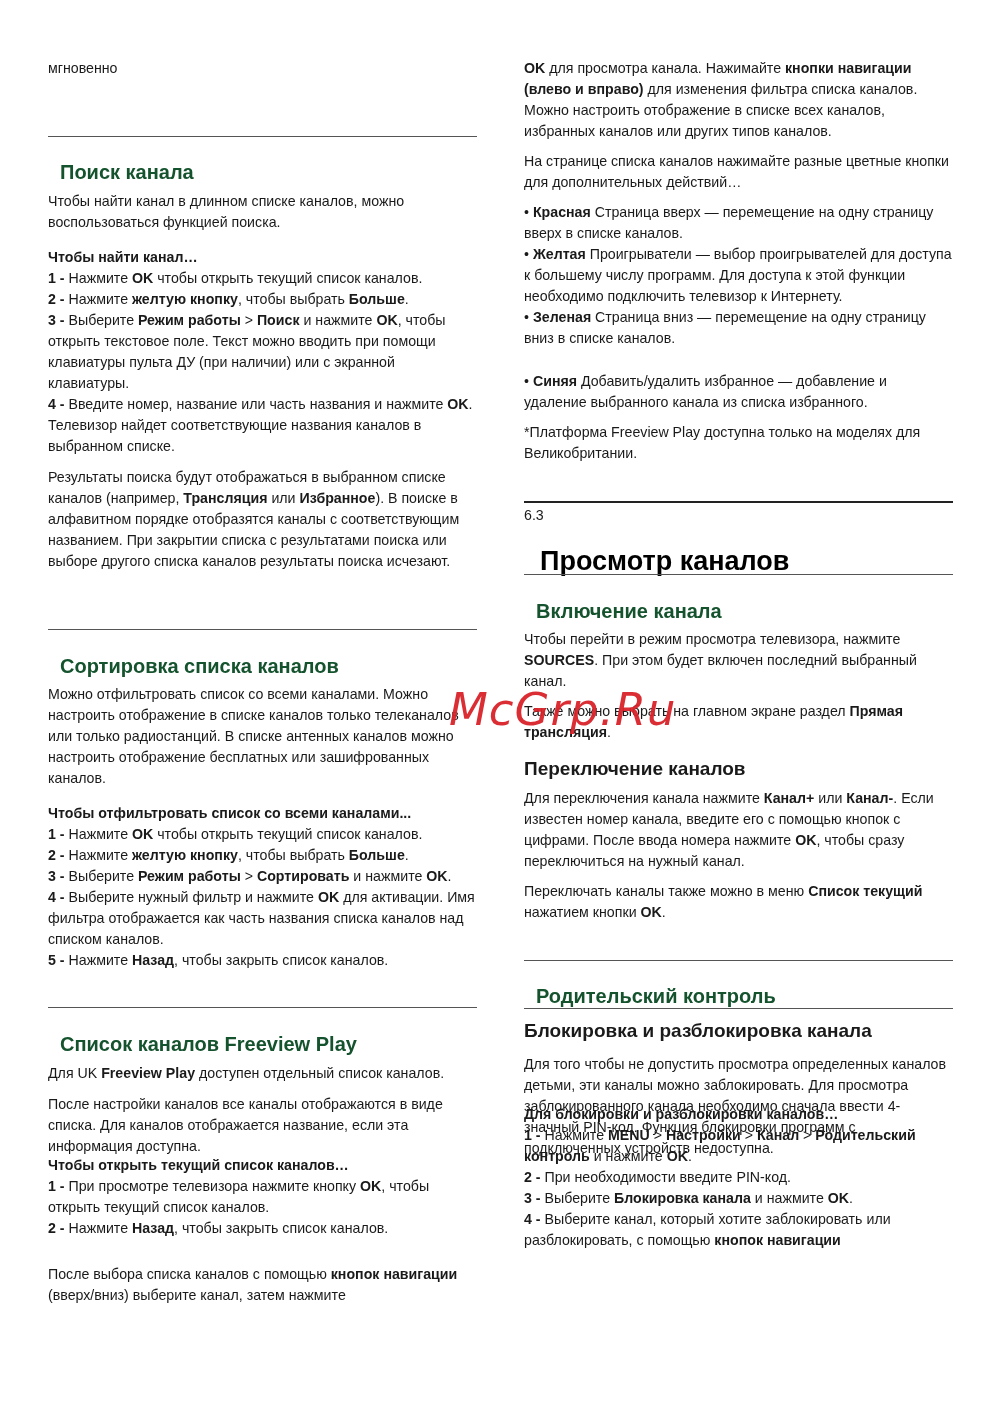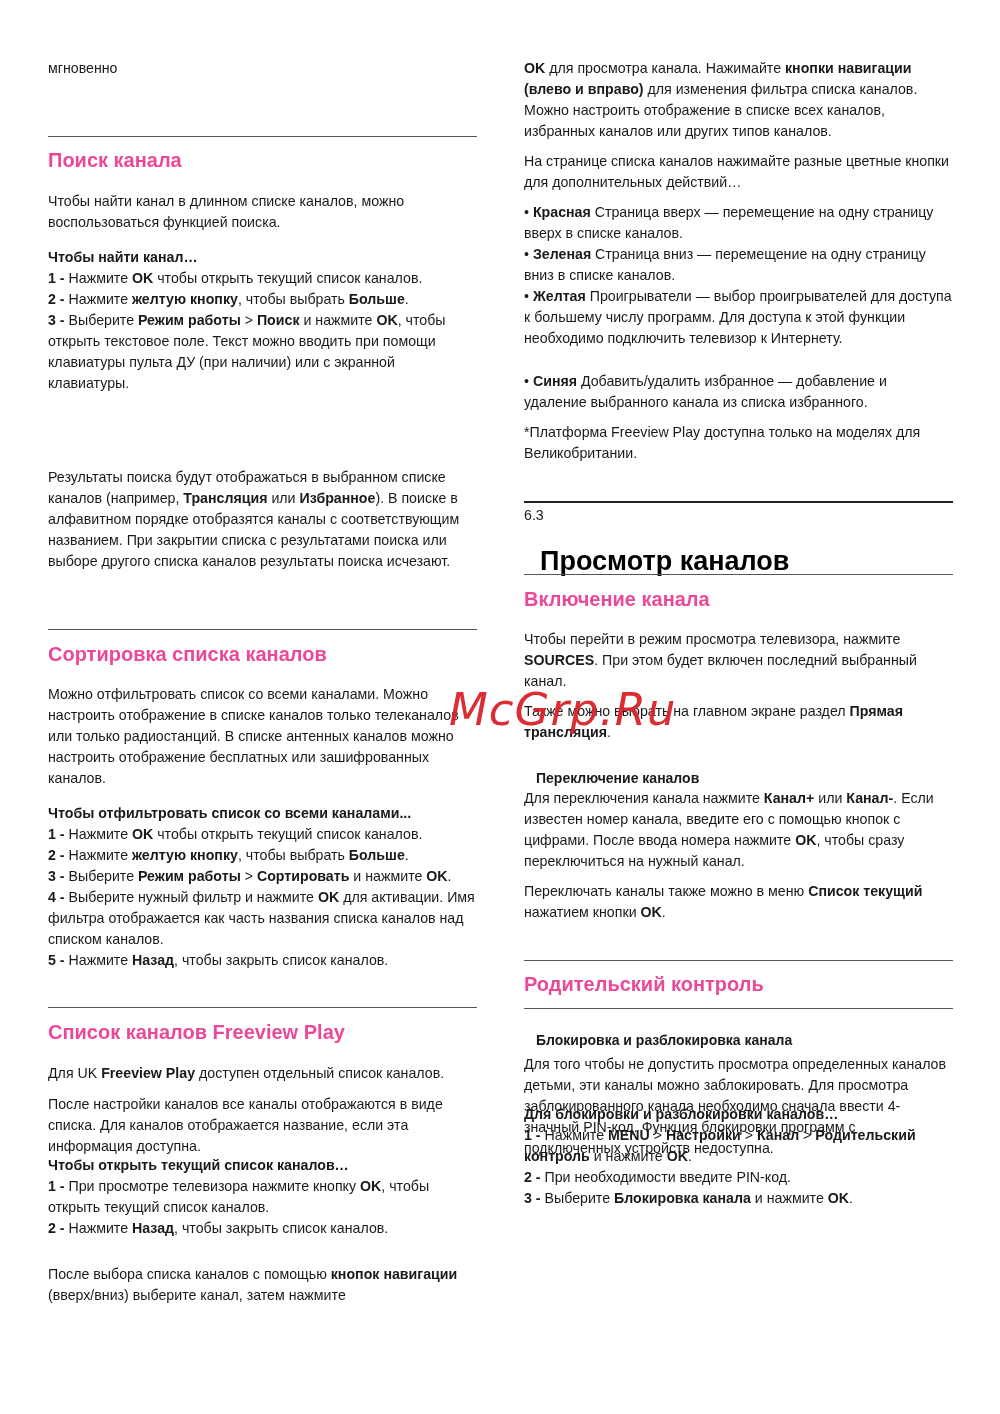--- a/index.html
+++ b/index.html
@@ -4,23 +4,23 @@
 <style>
   html, body { margin: 0; padding: 0; background: #ffffff; }
   body { width: 1000px; height: 1414px; position: relative; overflow: hidden;
          font-family: "Liberation Sans", sans-serif; color: #1a1a1a; }
   .col { position: absolute; top: 0; width: 429px; }
   .col-left { left: 48px; }
   .col-right { left: 524px; }
   .p { font-size: 14.2px; line-height: 21px; margin: 0; }
   .b { font-weight: bold; }
   .rule { position: absolute; height: 0; border-top: 1.5px solid #555; width: 429px; }
-  .h2 { font-size: 20px; font-weight: bold; margin: 0; color: #ec4899; position: absolute; }
+  .h2 { font-size: 20px; font-weight: bold; margin: 12px; color: #14532d; position: absolute; }
   .h1 { font-size: 27px; font-weight: bold; margin: 16px; color: #000; position: absolute; }
-  .h3 { font-size: 14px; font-weight: bold; margin: 12px; position: absolute; }
+  .h3 { font-size: 19px; font-weight: bold; margin: 0; position: absolute; }
   .blk { position: absolute; }
   .secnum { font-size: 14.2px; position: absolute; text-align: center; }
   .pagenum { position: absolute; left: 0; width: 1000px; top: 1347px; text-align: right;
              font-size: 10px; color: #222; padding-left: 11px; }
   .watermark { position: absolute; left: 405px; top: 683px; font-size: 45px; color: #d9232a;
                font-style: italic; font-family: "DejaVu Sans", sans-serif; letter-spacing: 1px;
                opacity: 0.95; margin-left: 44px; }
 </style>
 </head>
 <body>
@@ -30,20 +30,21 @@
 
   <div class="rule" style="top:136px"></div>
   <h2 class="h2" style="top:149px">Поиск канала</h2>
   <p class="p blk" style="top:191px">Чтобы найти канал в длинном списке каналов, можно воспользоваться функцией поиска.</p>
 
   <div class="blk" style="top:247px">
     <p class="p b">Чтобы найти канал…</p>
     <p class="p"><span class="b">1 -</span><span> Нажмите </span><span class="b">OK</span><span> чтобы открыть текущий список каналов.</span></p>
     <p class="p"><span class="b">2 -</span><span> Нажмите </span><span class="b">желтую кнопку</span><span>, чтобы выбрать </span><span class="b">Больше</span><span>.</span></p>
     <p class="p"><span class="b">3 -</span><span> Выберите </span><span class="b">Режим работы</span><span> &gt; </span><span class="b">Поиск</span><span> и нажмите </span><span class="b">OK</span><span>, чтобы открыть текстовое поле. Текст можно вводить при помощи клавиатуры пульта ДУ (при наличии) или с экранной клавиатуры.</span></p>
+    <p class="p"><span class="b">4 -</span><span> Введите номер, название или часть названия и нажмите </span><span class="b">OK</span><span>. Телевизор найдет соответствующие названия каналов в выбранном списке.</span></p>
   </div>
 
   <p class="p blk" style="top:467px"><span>Результаты поиска будут отображаться в выбранном списке каналов (например, </span><span class="b">Трансляция</span><span> или </span><span class="b">Избранное</span><span>). В поиске в алфавитном порядке отобразятся каналы с соответствующим названием. При закрытии списка с результатами поиска или выборе другого списка каналов результаты поиска исчезают.</span></p>
 
   <div class="rule" style="top:629px"></div>
   <h2 class="h2" style="top:643px">Сортировка списка каналов</h2>
   <p class="p blk" style="top:684px">Можно отфильтровать список со всеми каналами. Можно настроить отображение в списке каналов только телеканалов или только радиостанций. В списке антенных каналов можно настроить отображение бесплатных или зашифрованных каналов.</p>
 
   <div class="blk" style="top:803px">
     <p class="p b">Чтобы отфильтровать список со всеми каналами...</p>
@@ -67,22 +68,22 @@
 
   <p class="p blk" style="top:1264px"><span>После выбора списка каналов с помощью </span><span class="b">кнопок навигации</span><span> (вверх/вниз) выберите канал, затем нажмите</span></p>
 </div>
 
 <div class="col col-right">
   <p class="p blk" style="top:58px"><span class="b">OK</span><span> для просмотра канала. Нажимайте </span><span class="b">кнопки навигации (влево и вправо)</span><span> для изменения фильтра списка каналов. Можно настроить отображение в списке всех каналов, избранных каналов или других типов каналов.</span></p>
   <p class="p blk" style="top:151px">На странице списка каналов нажимайте разные цветные кнопки для дополнительных действий…</p>
 
   <div class="blk" style="top:202px">
     <p class="p"><span>• </span><span class="b">Красная</span><span> Страница вверх — перемещение на одну страницу вверх в списке каналов.</span></p>
+    <p class="p"><span>• </span><span class="b">Желтая</span><span> Проигрыватели — выбор проигрывателей для доступа к большему числу программ. Для доступа к этой функции необходимо подключить телевизор к Интернету.</span></p>
     <p class="p"><span>• </span><span class="b">Зеленая</span><span> Страница вниз — перемещение на одну страницу вниз в списке каналов.</span></p>
-    <p class="p"><span>• </span><span class="b">Желтая</span><span> Проигрыватели — выбор проигрывателей для доступа к большему числу программ. Для доступа к этой функции необходимо подключить телевизор к Интернету.</span></p>
   </div>
   <p class="p blk" style="top:371px"><span>• </span><span class="b">Синяя</span><span> Добавить/удалить избранное — добавление и удаление выбранного канала из списка избранного.</span></p>
   <p class="p blk" style="top:422px">*Платформа Freeview Play доступна только на моделях для Великобритании.</p>
 
   <div class="rule" style="top:501px; border-top-width:2px; border-color:#222"></div>
   <div class="secnum" style="top:507px">6.3</div>
   <h1 class="h1" style="top:530px">Просмотр каналов</h1>
   <div class="rule" style="top:574px"></div>
 
   <h2 class="h2" style="top:588px">Включение канала</h2>
@@ -96,17 +97,18 @@
   <h2 class="h2" style="top:973px">Родительский контроль</h2>
   <div class="rule" style="top:1008px"></div>
   <h3 class="h3" style="top:1020px">Блокировка и разблокировка канала</h3>
   <p class="p blk" style="top:1054px">Для того чтобы не допустить просмотра определенных каналов детьми, эти каналы можно заблокировать. Для просмотра заблокированного канала необходимо сначала ввести 4-значный PIN-код. Функция блокировки программ с подключенных устройств недоступна.</p>
 
   <div class="blk" style="top:1104px">
     <p class="p b">Для блокировки и разблокировки каналов…</p>
     <p class="p"><span class="b">1 -</span><span> Нажмите </span><span class="b">MENU</span><span> &gt; </span><span class="b">Настройки</span><span> &gt; </span><span class="b">Канал</span><span> &gt; </span><span class="b">Родительский контроль</span><span> и нажмите </span><span class="b">OK</span><span>.</span></p>
     <p class="p"><span class="b">2 -</span><span> При необходимости введите PIN-код.</span></p>
     <p class="p"><span class="b">3 -</span><span> Выберите </span><span class="b">Блокировка канала</span><span> и нажмите </span><span class="b">OK</span><span>.</span></p>
+    <p class="p"><span class="b">4 -</span><span> Выберите канал, который хотите заблокировать или разблокировать, с помощью </span><span class="b">кнопок навигации</span></p>
   </div>
 </div>
 
 <div class="watermark">McGrp.Ru</div>
 <div class="pagenum">18</div>
 
 </body></html>

